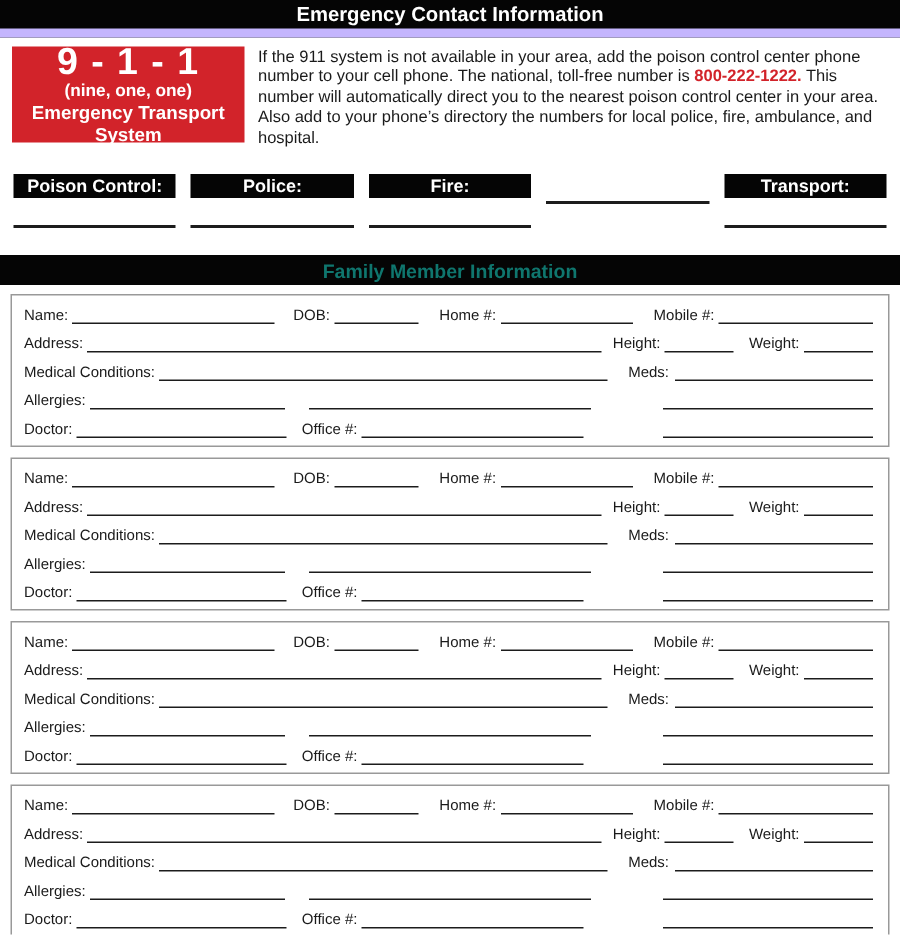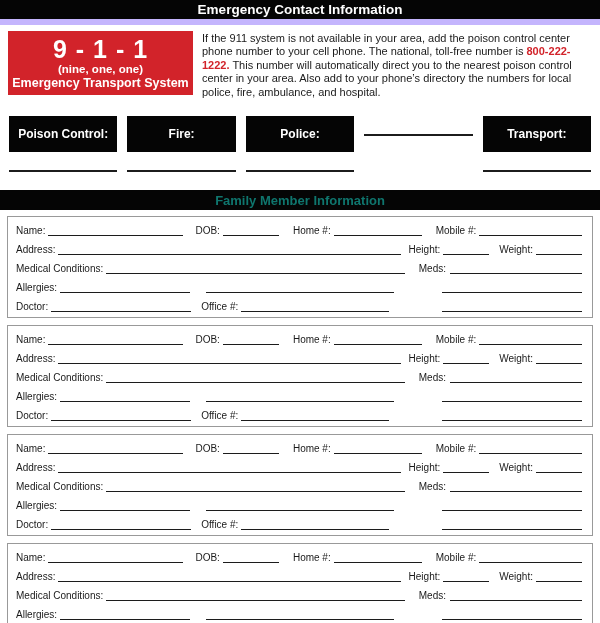--- a/index.html
+++ b/index.html
@@ -16,33 +16,33 @@
   
   .section-bar{height:25px;background:var(--bar);color:#ffffff;
     display:flex;align-items:center;justify-content:center;
     font-weight:bold;font-size:13.5px;border-bottom:6px solid #c4b5fd;}
   .family-bar{height:20px;margin-top:18px;background:var(--bar);color:#0f766e;
     display:flex;align-items:center;justify-content:center;
     font-weight:bold;font-size:13px;border:none;}
 
   
   .emg-row{display:flex;margin-top:6px;padding:0 8px;}
-  .badge{width:185px;height:64px;background:var(--red);color:#ffffff;
+  .badge{width:155px;height:64px;background:var(--red);color:#ffffff;
     display:flex;flex-direction:column;align-items:center;justify-content:center;
-    text-align:right;flex:none;}
+    text-align:center;flex:none;}
   .badge .num{font-size:25px;font-weight:bold;line-height:26px;letter-spacing:1px;}
   .badge .sub{font-size:11.5px;font-weight:bold;line-height:13px;margin-top:1px;}
   .badge .cap{font-size:12.5px;font-weight:bold;line-height:15px;}
   .emg-para{flex:1;margin-left:9px;font-size:11px;line-height:13.4px;padding-top:1px;}
   .emg-para .phone{color:var(--red);font-weight:bold;}
 
   
   .contacts-row{display:flex;gap:10px;margin-top:17px;padding:0 9px;}
   .contact-col{flex:1;display:flex;flex-direction:column;}
-  .contact-box{height:36px;background:var(--bar);color:#ffffff;font-weight:bold;
+  .contact-box{height:16px;background:var(--bar);color:#ffffff;font-weight:bold;
     font-size:12px;display:flex;align-items:center;justify-content:center;}
   .contact-line{height:0;border-bottom:2px solid var(--line);margin-top:18px;}
 
   
   .family-list{margin-top:6px;}
   .fm-block{height:102px;margin:0 7px 7px 7px;border:1px solid var(--block-border);
     background:#ffffff;padding:3px 10px 0 8px;}
   .fm-row{height:19px;display:flex;align-items:flex-end;font-size:10px;}
   .fm-row .lbl{line-height:17px;white-space:nowrap;flex:none;}
   .fm-row .ln{height:0;border-bottom:1.5px solid var(--line);margin-bottom:3px;flex:none;}
@@ -68,25 +68,25 @@
   </div>
   <div class="emg-para"><span>If the 911 system is not available in your area, add the poison control center phone number to your cell phone. The national, toll-free number is </span><span class="phone">800-222-1222.</span><span> This number will automatically direct you to the nearest poison control center in your area. Also add to your phone’s directory the numbers for local police, fire, ambulance, and hospital.</span></div>
 </div>
 
 <div class="contacts-row">
   <div class="contact-col">
     <div class="contact-box">Poison Control:</div>
     <div class="contact-line"></div>
   </div>
   <div class="contact-col">
+    <div class="contact-box">Police:</div>
+    <div class="contact-line"></div>
+  </div>
+  <div class="contact-col">
     <div class="contact-box">Fire:</div>
-    <div class="contact-line"></div>
-  </div>
-  <div class="contact-col">
-    <div class="contact-box">Police:</div>
     <div class="contact-line"></div>
   </div>
   <div class="contact-col">
     <div class="contact-line"></div>
   </div>
   <div class="contact-col">
     <div class="contact-box">Transport:</div>
     <div class="contact-line"></div>
   </div>
 </div>

